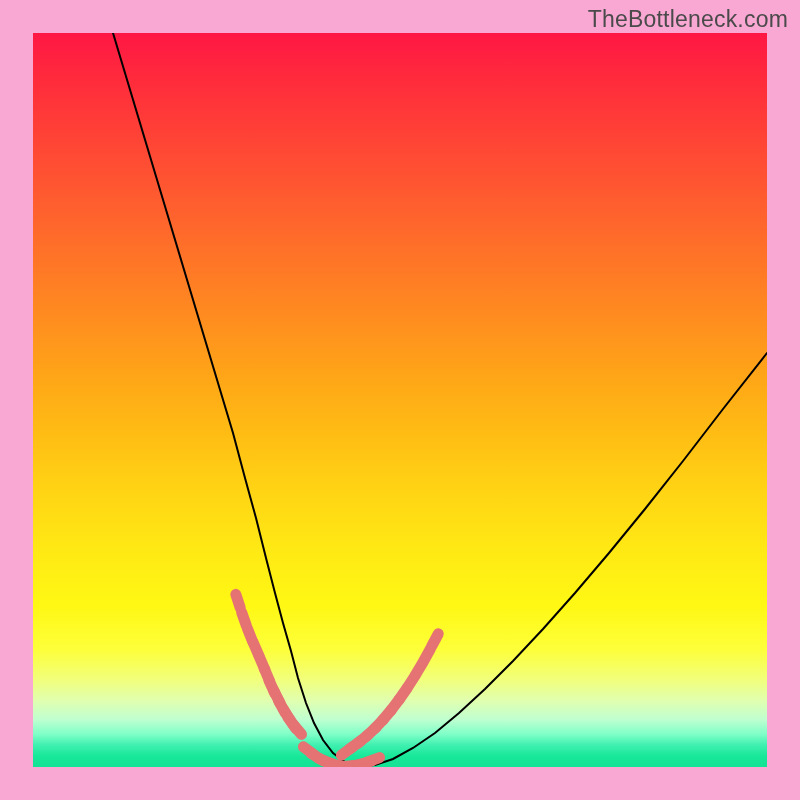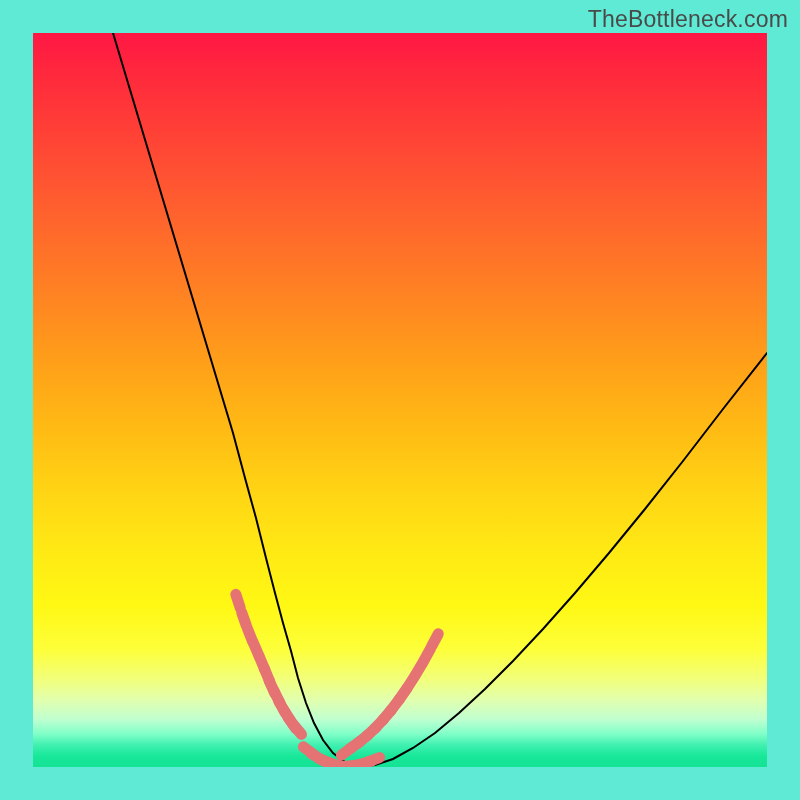--- a/index.html
+++ b/index.html
@@ -10,21 +10,21 @@
     overflow: hidden;
     background: #000;
     font-family: Arial, Helvetica, sans-serif;
   }
   .frame {
     position: absolute;
     left: 0;
     top: 0;
     width: 800px;
     height: 800px;
-    background: #5eead4;
+    background: #f9a8d4;
   }
   .plot-area {
     position: absolute;
     left: 33px;
     top: 33px;
     width: 734px;
     height: 734px;
     overflow: hidden;
   }
   .gradient {

